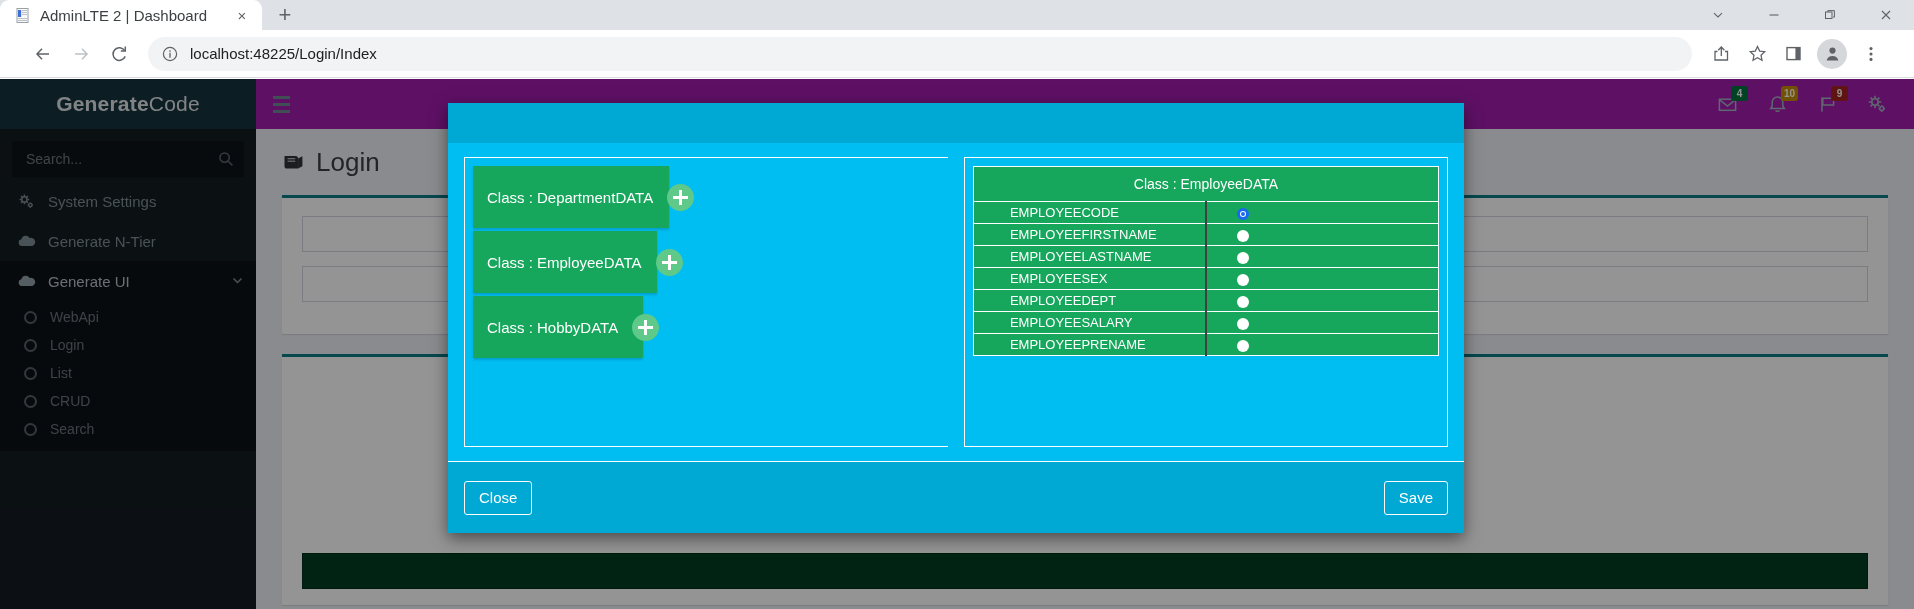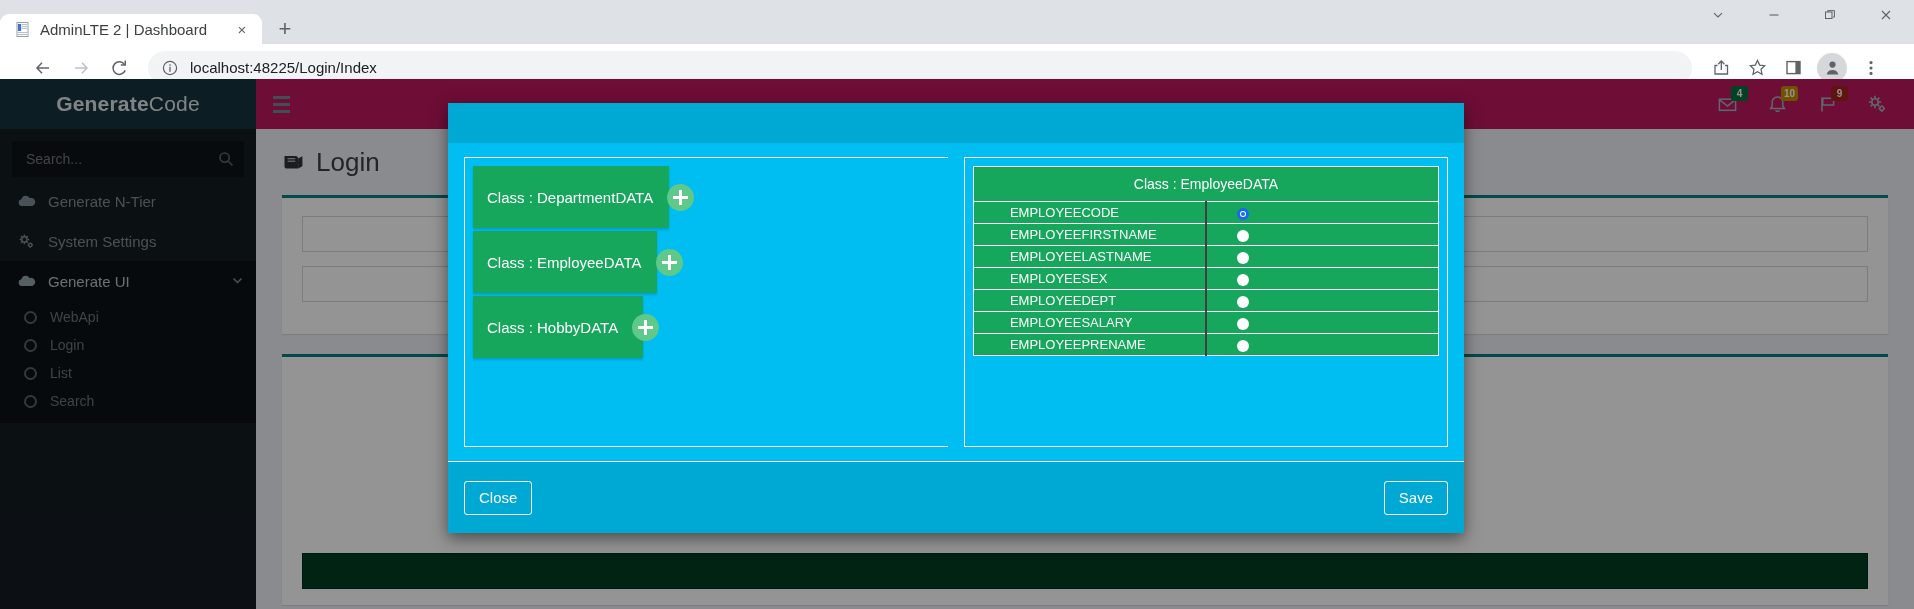--- a/index.html
+++ b/index.html
@@ -7,21 +7,21 @@
     width: 1914px; height: 609px;
     overflow: hidden;
     font-family: "Liberation Sans", sans-serif;
     background: #ffffff;
   }
 
   
   .browser { width: 1914px; height: 609px; position: relative; }
 
   .tabstrip {
-    height: 44px; background: #dee1e6;
+    height: 30px; background: #dee1e6;
     display: flex; align-items: flex-end; position: relative;
   }
   .tab {
     height: 30px; width: 262px;
     background: #ffffff;
     border-radius: 9px 9px 0 0;
     display: flex; align-items: center;
     padding: 0 10px 0 14px; gap: 9px;
     position: relative;
   }
@@ -86,21 +86,21 @@
   .viewport {
     position: absolute; left: 0; top: 79px;
     width: 1914px; height: 530px;
     overflow: hidden; background: #ecf0f5;
   }
 
   
   .app-header {
     position: absolute; left: 0; top: 0;
     width: 1914px; height: 50px;
-    background: #be185d; display: flex; align-items: center;
+    background: #a21caf; display: flex; align-items: center;
   }
   .brand {
     width: 256px; height: 50px; flex: 0 0 auto;
     background: #17323f;
     display: flex; align-items: center; justify-content: center;
     font-size: 21px; color: #dfe3e6; letter-spacing: .2px;
   }
   .brand b { font-weight: 700; }
   .brand span.light { font-weight: 400; text-align: right; }
   .hamburger {
@@ -496,37 +496,37 @@
             <svg width="16" height="16" viewBox="0 0 16 16">
               <circle cx="6.6" cy="6.6" r="4.6" fill="none" stroke="currentColor" stroke-width="1.6"></circle>
               <path d="M10.2 10.2 L14.4 14.4" stroke="currentColor" stroke-width="1.6"></path>
             </svg>
           </span>
         </div>
       </div>
 
       <div class="side-item">
         <span class="side-item-icon">
-          <svg width="19" height="14" viewBox="0 0 19 14">
-            <path d="M4.6 12 A3.4 3.4 0 0 1 4.4 5.3 A4.4 4.4 0 0 1 12.6 4.1 A3.6 3.6 0 0 1 15.4 12 Z" fill="currentColor"></path>
-          </svg>
-        </span>
-        <span class="side-item-label">Generate N-Tier</span>
-      </div>
-
-      <div class="side-item">
-        <span class="side-item-icon">
           <svg width="17" height="17" viewBox="0 0 17 17">
             <circle cx="6.4" cy="6.4" r="2.6" fill="none" stroke="currentColor" stroke-width="1.5"></circle>
             <path d="M6.4 1.6 V3.2 M6.4 9.6 V11.2 M1.6 6.4 H3.2 M9.6 6.4 H11.2 M3 3 L4.2 4.2 M8.6 8.6 L9.8 9.8 M9.8 3 L8.6 4.2 M4.2 8.6 L3 9.8" stroke="currentColor" stroke-width="1.5"></path>
             <circle cx="12.3" cy="12.1" r="1.7" fill="none" stroke="currentColor" stroke-width="1.4"></circle>
             <path d="M12.3 9.4 V10.3 M12.3 13.9 V14.8 M9.6 12.1 H10.5 M14.1 12.1 H15" stroke="currentColor" stroke-width="1.3"></path>
           </svg>
         </span>
         <span class="side-item-label">System Settings</span>
+      </div>
+
+      <div class="side-item">
+        <span class="side-item-icon">
+          <svg width="19" height="14" viewBox="0 0 19 14">
+            <path d="M4.6 12 A3.4 3.4 0 0 1 4.4 5.3 A4.4 4.4 0 0 1 12.6 4.1 A3.6 3.6 0 0 1 15.4 12 Z" fill="currentColor"></path>
+          </svg>
+        </span>
+        <span class="side-item-label">Generate N-Tier</span>
       </div>
 
       <div class="side-item active">
         <span class="side-item-icon">
           <svg width="19" height="14" viewBox="0 0 19 14">
             <path d="M4.6 12 A3.4 3.4 0 0 1 4.4 5.3 A4.4 4.4 0 0 1 12.6 4.1 A3.6 3.6 0 0 1 15.4 12 Z" fill="#93a2aa"></path>
           </svg>
         </span>
         <span class="side-item-label" style="color:#b6c2c8;">Generate UI</span>
         <span class="side-chevron">
@@ -541,20 +541,24 @@
           <span class="radio-o"></span>
           <span>WebApi</span>
         </div>
         <div class="side-sub-item">
           <span class="radio-o"></span>
           <span>Login</span>
         </div>
         <div class="side-sub-item">
           <span class="radio-o"></span>
           <span>List</span>
+        </div>
+        <div class="side-sub-item">
+          <span class="radio-o"></span>
+          <span>CRUD</span>
         </div>
         <div class="side-sub-item">
           <span class="radio-o"></span>
           <span>Search</span>
         </div>
       </div>
     </div>
 
     <div class="overlay"></div>
 

